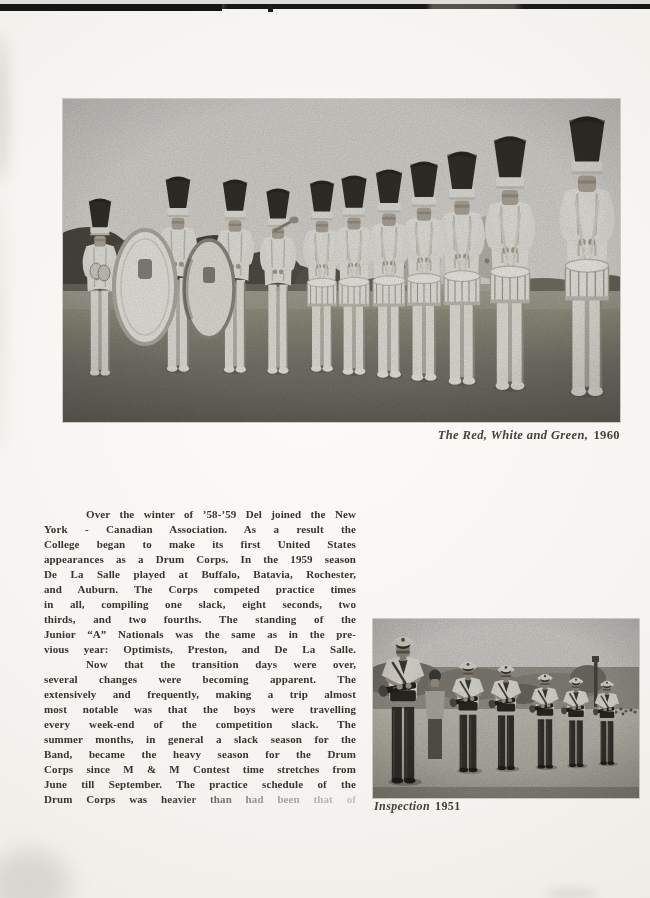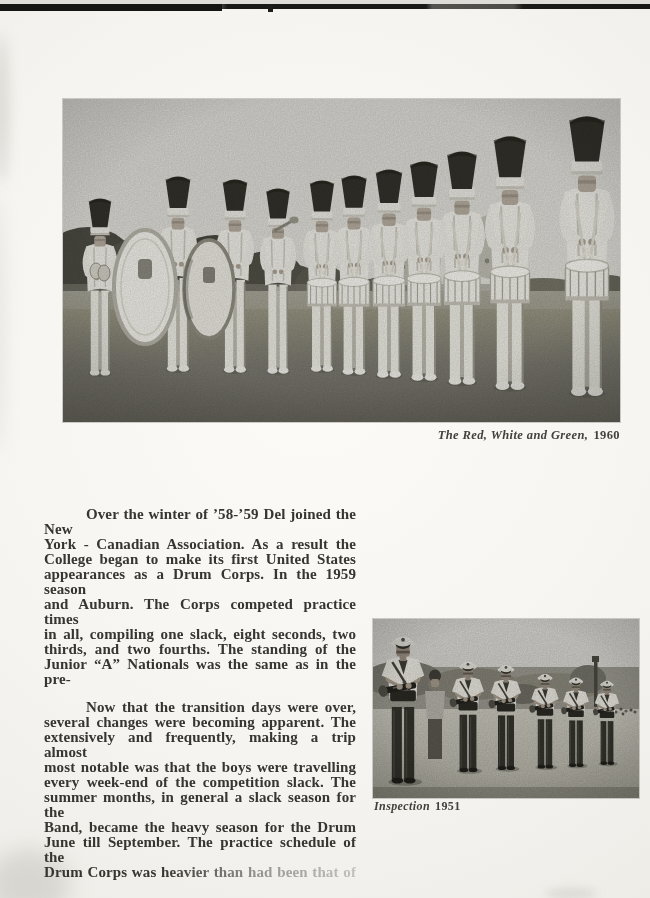--- a/index.html
+++ b/index.html
@@ -36,26 +36,26 @@
   .caption{
     position:absolute;font-style:italic;color:#44413a;
     letter-spacing:.4px;white-space:nowrap;
   }
   #caption-top{top:424px;left:290px;width:330px;text-align:right;font-size:12.5px;}
   #caption-bottom{top:795px;left:374px;font-size:12px;}
   .caption .year{font-style:normal;margin-left:5px;}
 
   #text-block{
     position:absolute;left:44px;top:503px;width:312px;
-    color:#37352f;font-size:15px;line-height:15px;
+    color:#37352f;font-size:11px;line-height:15px;
     letter-spacing:.1px;
   }
   .line{text-align:justify;text-align-last:justify;white-space:normal;}
   .para .line:first-child{text-indent:42px;}
-  .p2{margin-top:13px;}
+  .p2{}
   .fade{
     -webkit-mask-image:linear-gradient(to right,#000 38%,rgba(0,0,0,.5) 68%,rgba(0,0,0,.25) 100%);
             mask-image:linear-gradient(to right,#000 38%,rgba(0,0,0,.5) 68%,rgba(0,0,0,.25) 100%);
   }
 </style>
 </head>
 <body>
 
 <div id="page">
 
@@ -203,33 +203,36 @@
   <div class="caption" id="caption-top">
     <span>The Red, White and Green,</span><span class="year">1960</span>
   </div>
 
   <div id="text-block">
     <div class="para">
       <div class="line">Over the winter of ’58-’59 Del joined the New</div>
       <div class="line">York - Canadian Association. As a result the</div>
       <div class="line">College began to make its first United States</div>
       <div class="line">appearances as a Drum Corps. In the 1959 season</div>
+      <div class="line">De La Salle played at Buffalo, Batavia, Rochester,</div>
       <div class="line">and Auburn. The Corps competed practice times</div>
       <div class="line">in all, compiling one slack, eight seconds, two</div>
       <div class="line">thirds, and two fourths. The standing of the</div>
       <div class="line">Junior “A” Nationals was the same as in the pre-</div>
+      <div class="line">vious year: Optimists, Preston, and De La Salle.</div>
     </div>
     <div class="para p2">
       <div class="line">Now that the transition days were over,</div>
       <div class="line">several changes were becoming apparent. The</div>
       <div class="line">extensively and frequently, making a trip almost</div>
       <div class="line">most notable was that the boys were travelling</div>
       <div class="line">every week-end of the competition slack. The</div>
       <div class="line">summer months, in general a slack season for the</div>
       <div class="line">Band, became the heavy season for the Drum</div>
+      <div class="line">Corps since M &amp; M Contest time stretches from</div>
       <div class="line">June till September. The practice schedule of the</div>
       <div class="line fade">Drum Corps was heavier than had been that of</div>
     </div>
   </div>
 
   <div class="photo" id="photo-bottom">
     <svg viewBox="0 0 266 179" preserveAspectRatio="none">
       <defs>
         <linearGradient id="skyB" x1="0" y1="0" x2="0" y2="1">
           <stop offset="0" stop-color="#dad9d4"></stop>

